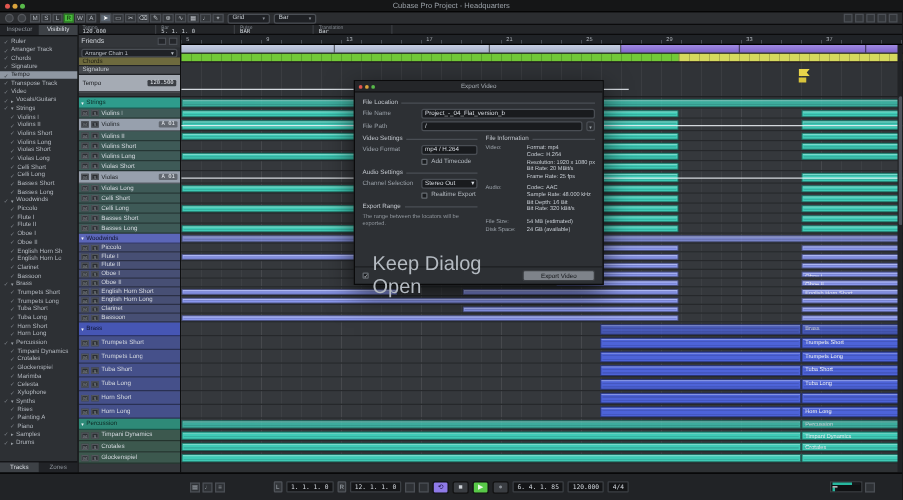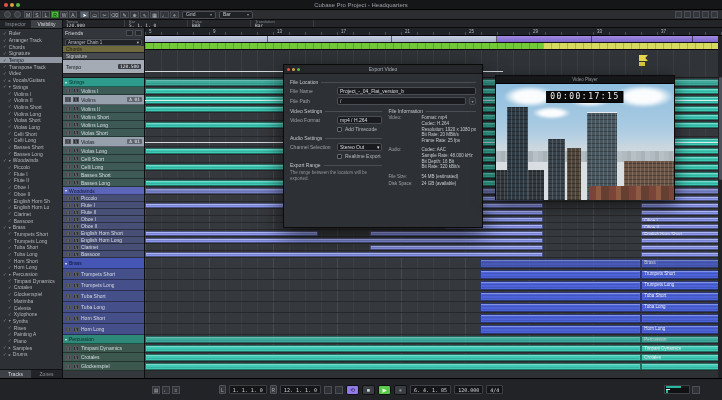--- a/index.html
+++ b/index.html
@@ -917,37 +917,23 @@
             <span class="fi-key">File Size:</span>
             <span class="fi-line">54 MB (estimated)</span>
           </div>
           <div class="fi-grid">
             <span class="fi-key">Disk Space:</span>
             <span class="fi-line">24 GB (available)</span>
           </div>
         </div>
       </div>
     </div>
-  </div>
-
-  <div class="vplayer">
-    <div class="vp-title">
-      <span>Video Player</span>
-    </div>
-    <div class="vp-screen">
-      <div class="cloud c1"></div>
-      <div class="cloud c2"></div>
-      <div class="cloud c3"></div>
-      <div class="cloud c4"></div>
-      <div class="haze"></div>
-      <div class="cityfar"></div>
-      <div class="b6 bldg"></div>
-      <div class="b1 bldg"></div>
-      <div class="b3 bldg"></div>
-      <div class="b4 bldg"></div>
-      <div class="b2 bldg"></div>
-      <div class="b5 bldg"></div>
-      <div class="roofs"></div>
-      <div class="timecode">00:00:17:15</div>
+    <div class="dlg-footer">
+      <div class="cbrow">
+        <span class="cb">✓</span>
+        <span class="cblabel">Keep Dialog Open</span>
+      </div>
+      <span class="export-btn">Export Video</span>
     </div>
   </div>
 
+
 </div>
 
 </body></html>

